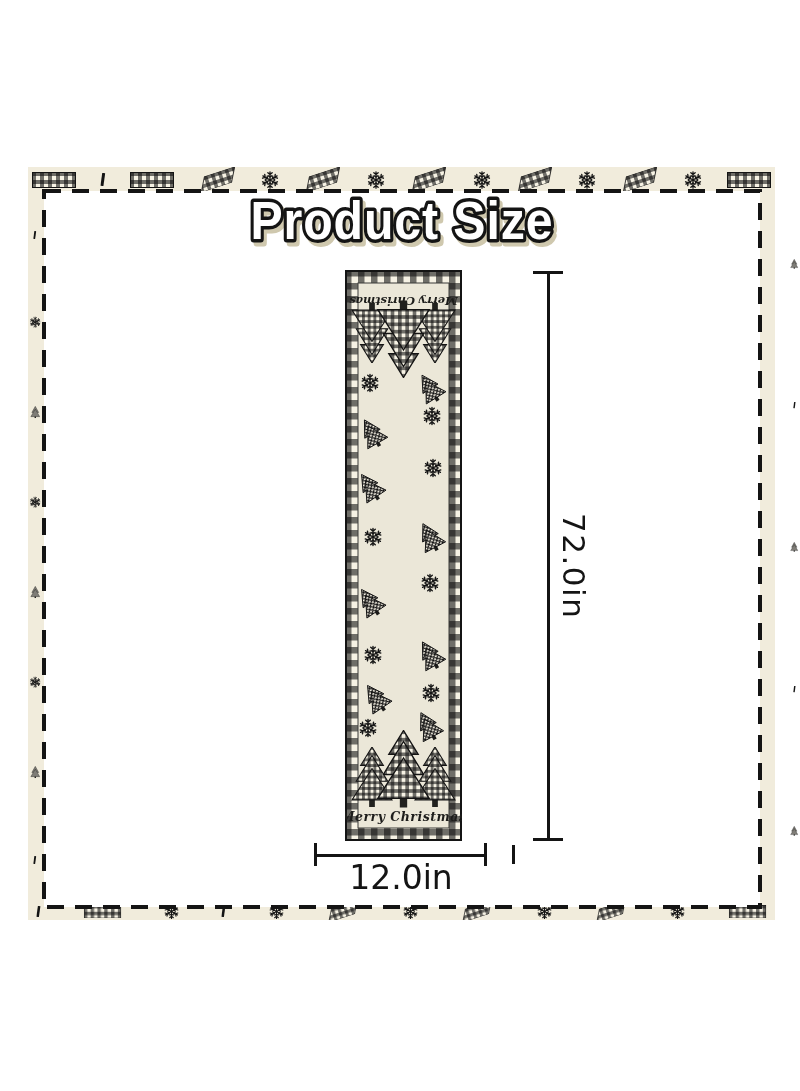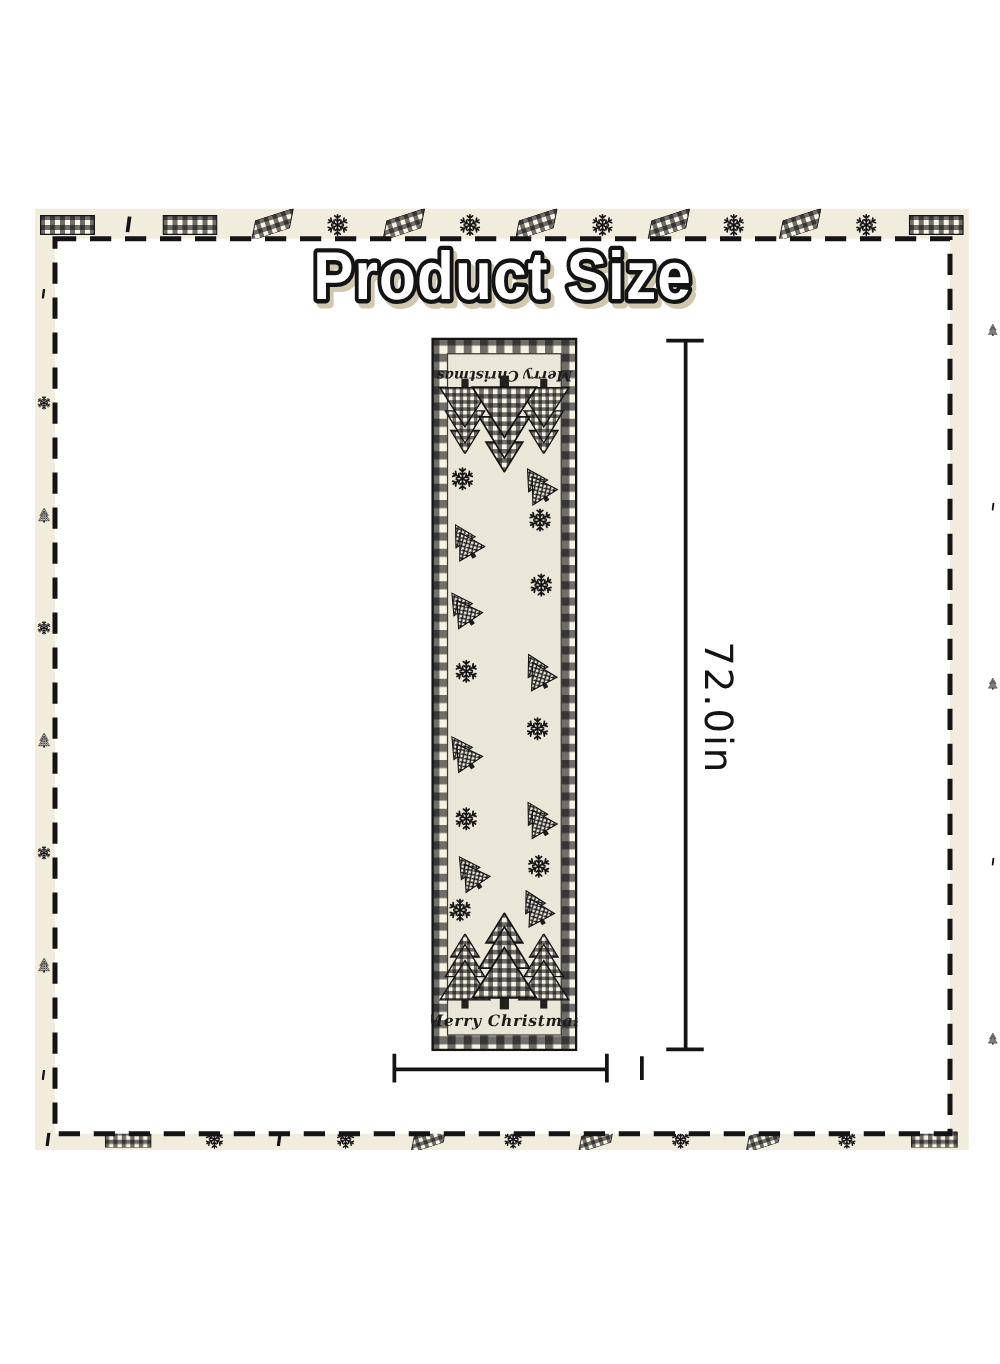--- a/index.html
+++ b/index.html
@@ -275,15 +275,16 @@
   </svg>
 
   <div class="dim vline"></div>
   <div class="dim vcap vcap-top"></div>
   <div class="dim vcap vcap-bottom"></div>
   <div class="vlabel">72.0in</div>
 
   <div class="dim hline"></div>
   <div class="dim hcap hcap-left"></div>
   <div class="dim hcap hcap-right"></div>
+  <div class="hlabel">12.0in</div>
   <div class="dim stray-tick"></div>
 
 </div>
 
 </body></html>

